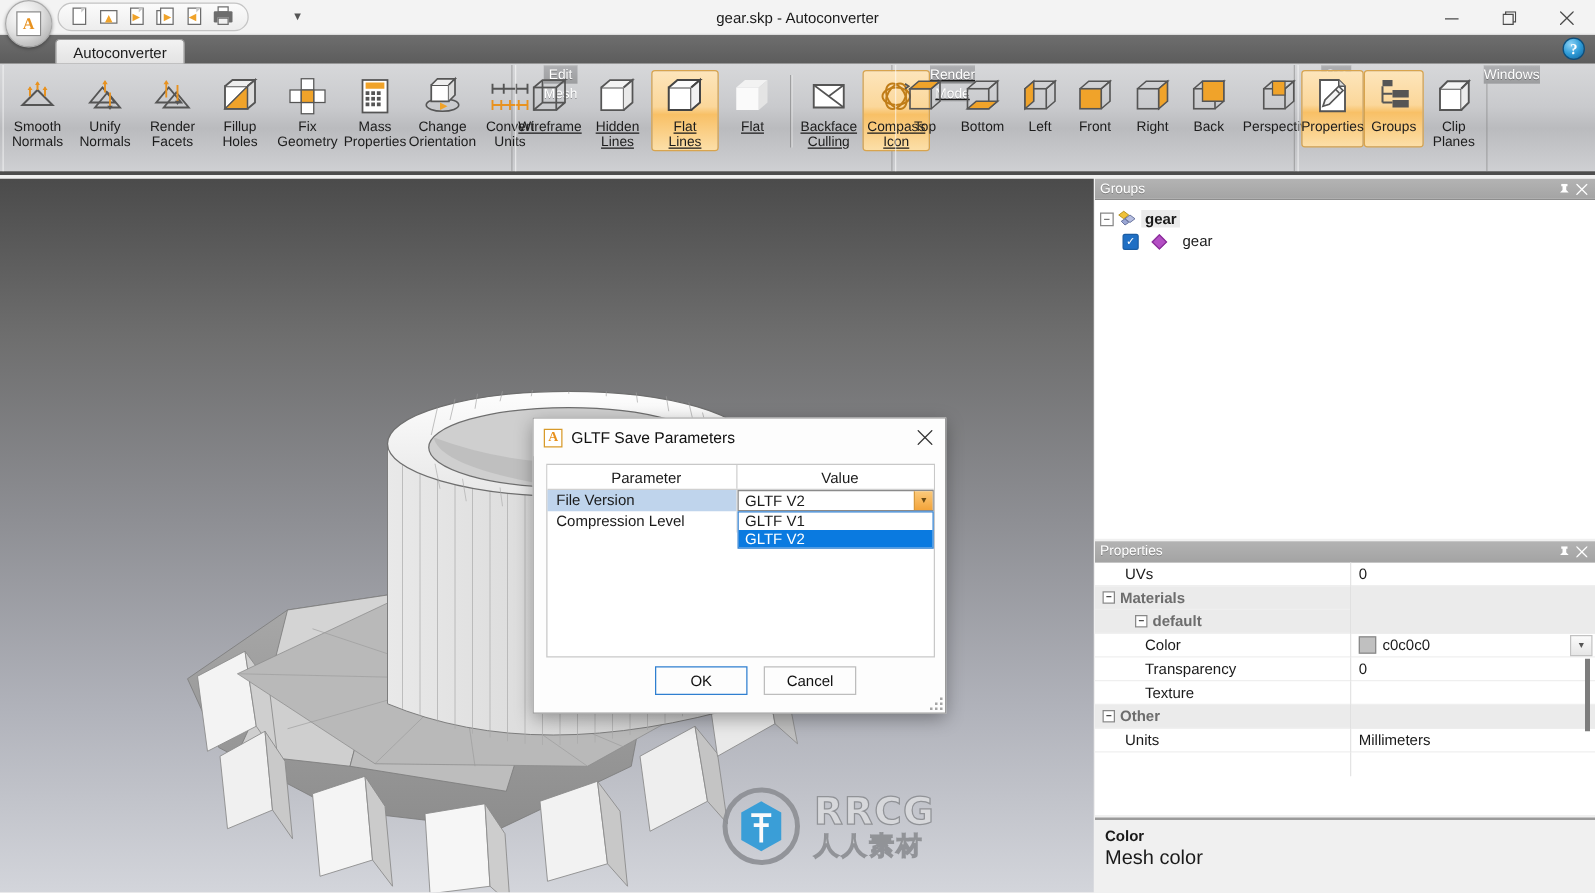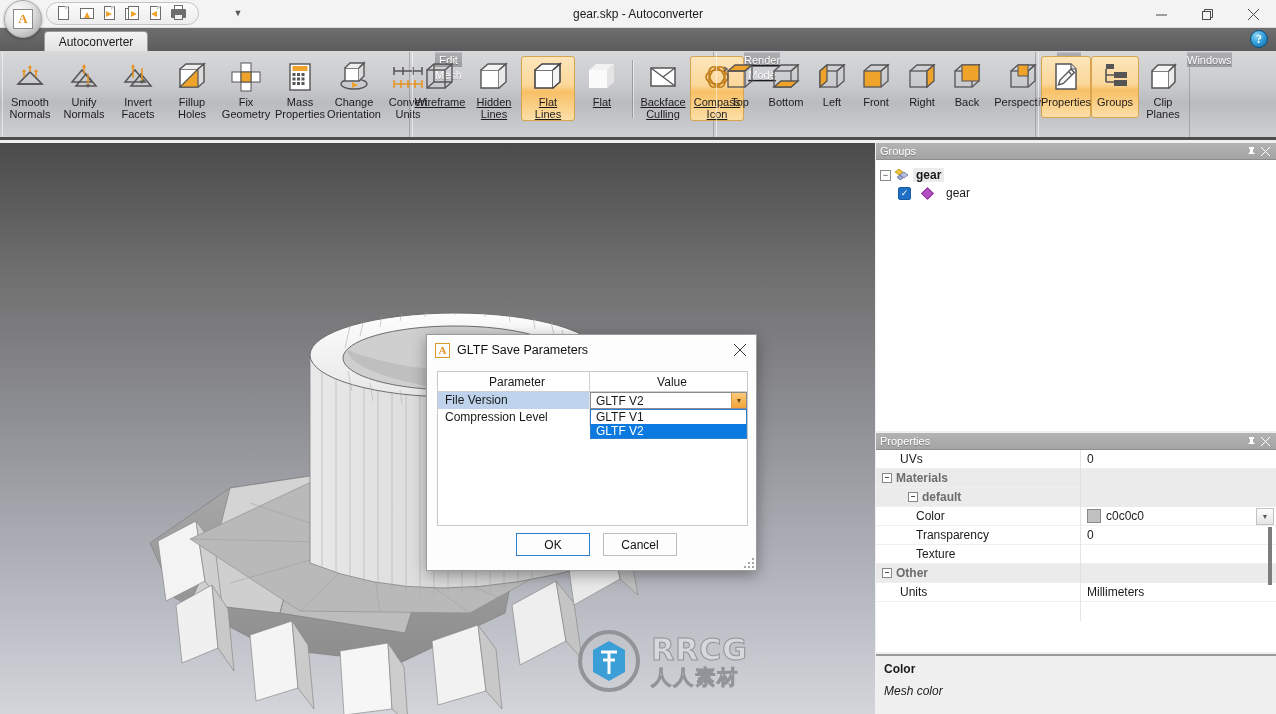--- a/index.html
+++ b/index.html
@@ -202,21 +202,21 @@
   .pscroll {
     position:absolute; right:2px; top:40px; width:8px; height:140px;
   }
   .pscroll-thumb { position:absolute; left:2px; top:54px; width:4px; height:58px; background:#7d7d7d; }
 
   .info-box {
     position: absolute; left: 0; width: 400px; height: 60px;
     background: #f0f0f0; border-top: 2px solid #9b9b9b; padding: 6px 8px;
   }
   .info-title { font-weight: bold; font-size: 12px; }
-  .info-desc { font-size: 12px; margin-top: 8px; font-style: italic; }
+  .info-desc { font-size: 16px; margin-top: 2px; }
 
   
   .dialog {
     position: absolute; left: 426px; top: 334px; width: 331px; height: 237px;
     background: #fdfdfd; border: 1px solid #9b9b9b;
     box-shadow: 0 4px 14px rgba(0,0,0,.35);
     z-index: 100;
   }
   .dlg-title { height: 30px; display: flex; align-items: center; padding: 0 4px 0 8px; background:#fdfdfd; }
   .dlg-ico {
@@ -246,21 +246,21 @@
     width:15px; height:15px; background:linear-gradient(#fbc97a,#f3a43a);
     border-left:1px solid #d79a3e; display:flex;align-items:center;justify-content:center;
     font-size:7px;color:#6b4a12;
   }
   .dropdown {
     position:absolute; left:0; top:17px; width:100%;
     border:1px solid #2f7fd0; background:#fff; z-index:5;
   }
   .dd-item { height:14px; line-height:14px; padding-left:5px; font-size:12px; }
   .dd-item.sel { background:#0a7ae0; color:#fff; }
-  .dlg-btns { position:absolute; left:4px; bottom:14px; width:331px; display:flex; justify-content:center; gap:13px;text-align:right; }
+  .dlg-btns { position:absolute; left:12px; bottom:14px; width:331px; display:flex; justify-content:center; gap:13px;text-align:right; }
   .dlg-btn {
     width:74px; height:23px; font-size:12px; background:#fdfdfd; border:1px solid #bdbdbd;
     display:flex;align-items:center;justify-content:center; color:#111;
   }
   .dlg-btn.def { border:1px solid #2f7fd0; }
   .resize-grip { position:absolute; right:2px; bottom:2px; width:10px; height:10px; }
   .resize-grip i { position:absolute; width:2px;height:2px;background:#a5a5a5; }
 </style>
 </head>
 <body>
@@ -363,21 +363,21 @@
         <div class="rbtn">
           <span class="rico">
             <svg width="34" height="34" viewBox="0 0 34 34">
               <path d="M4 22 L14 10 L24 22 Z" fill="none" stroke="#555" stroke-width="1.5"></path>
               <path d="M10 26 L20 14 L30 26 Z" fill="none" stroke="#555" stroke-width="1.5"></path>
               <path d="M12 6 v12 M21 8 v14" stroke="#e8921f" stroke-width="1.5"></path>
               <path d="M12 4 l-2.2 3.4 h4.4 z" fill="#e8921f"></path>
               <path d="M21 24 l-2.2-3.4 h4.4 z" fill="#555"></path>
             </svg>
           </span>
-          <span class="lbl"><span>Invert</span><br><span>Facets</span></span>
+          <span class="lbl"><span>Render</span><br><span>Facets</span></span>
         </div>
         <div class="rbtn">
           <span class="rico">
             <svg width="34" height="34" viewBox="0 0 34 34">
               <path d="M5 9 H23 V27 H5 Z" fill="#fff" stroke="#555" stroke-width="1.5"></path>
               <path d="M5 9 L11 4 H29 L23 9" fill="#eee" stroke="#555" stroke-width="1.5"></path>
               <path d="M23 9 L29 4 V22 L23 27" fill="#ddd" stroke="#555" stroke-width="1.5"></path>
               <path d="M5 27 L23 9 V27 Z" fill="#f0a32a" stroke="#555" stroke-width="1.2"></path>
             </svg>
           </span>

